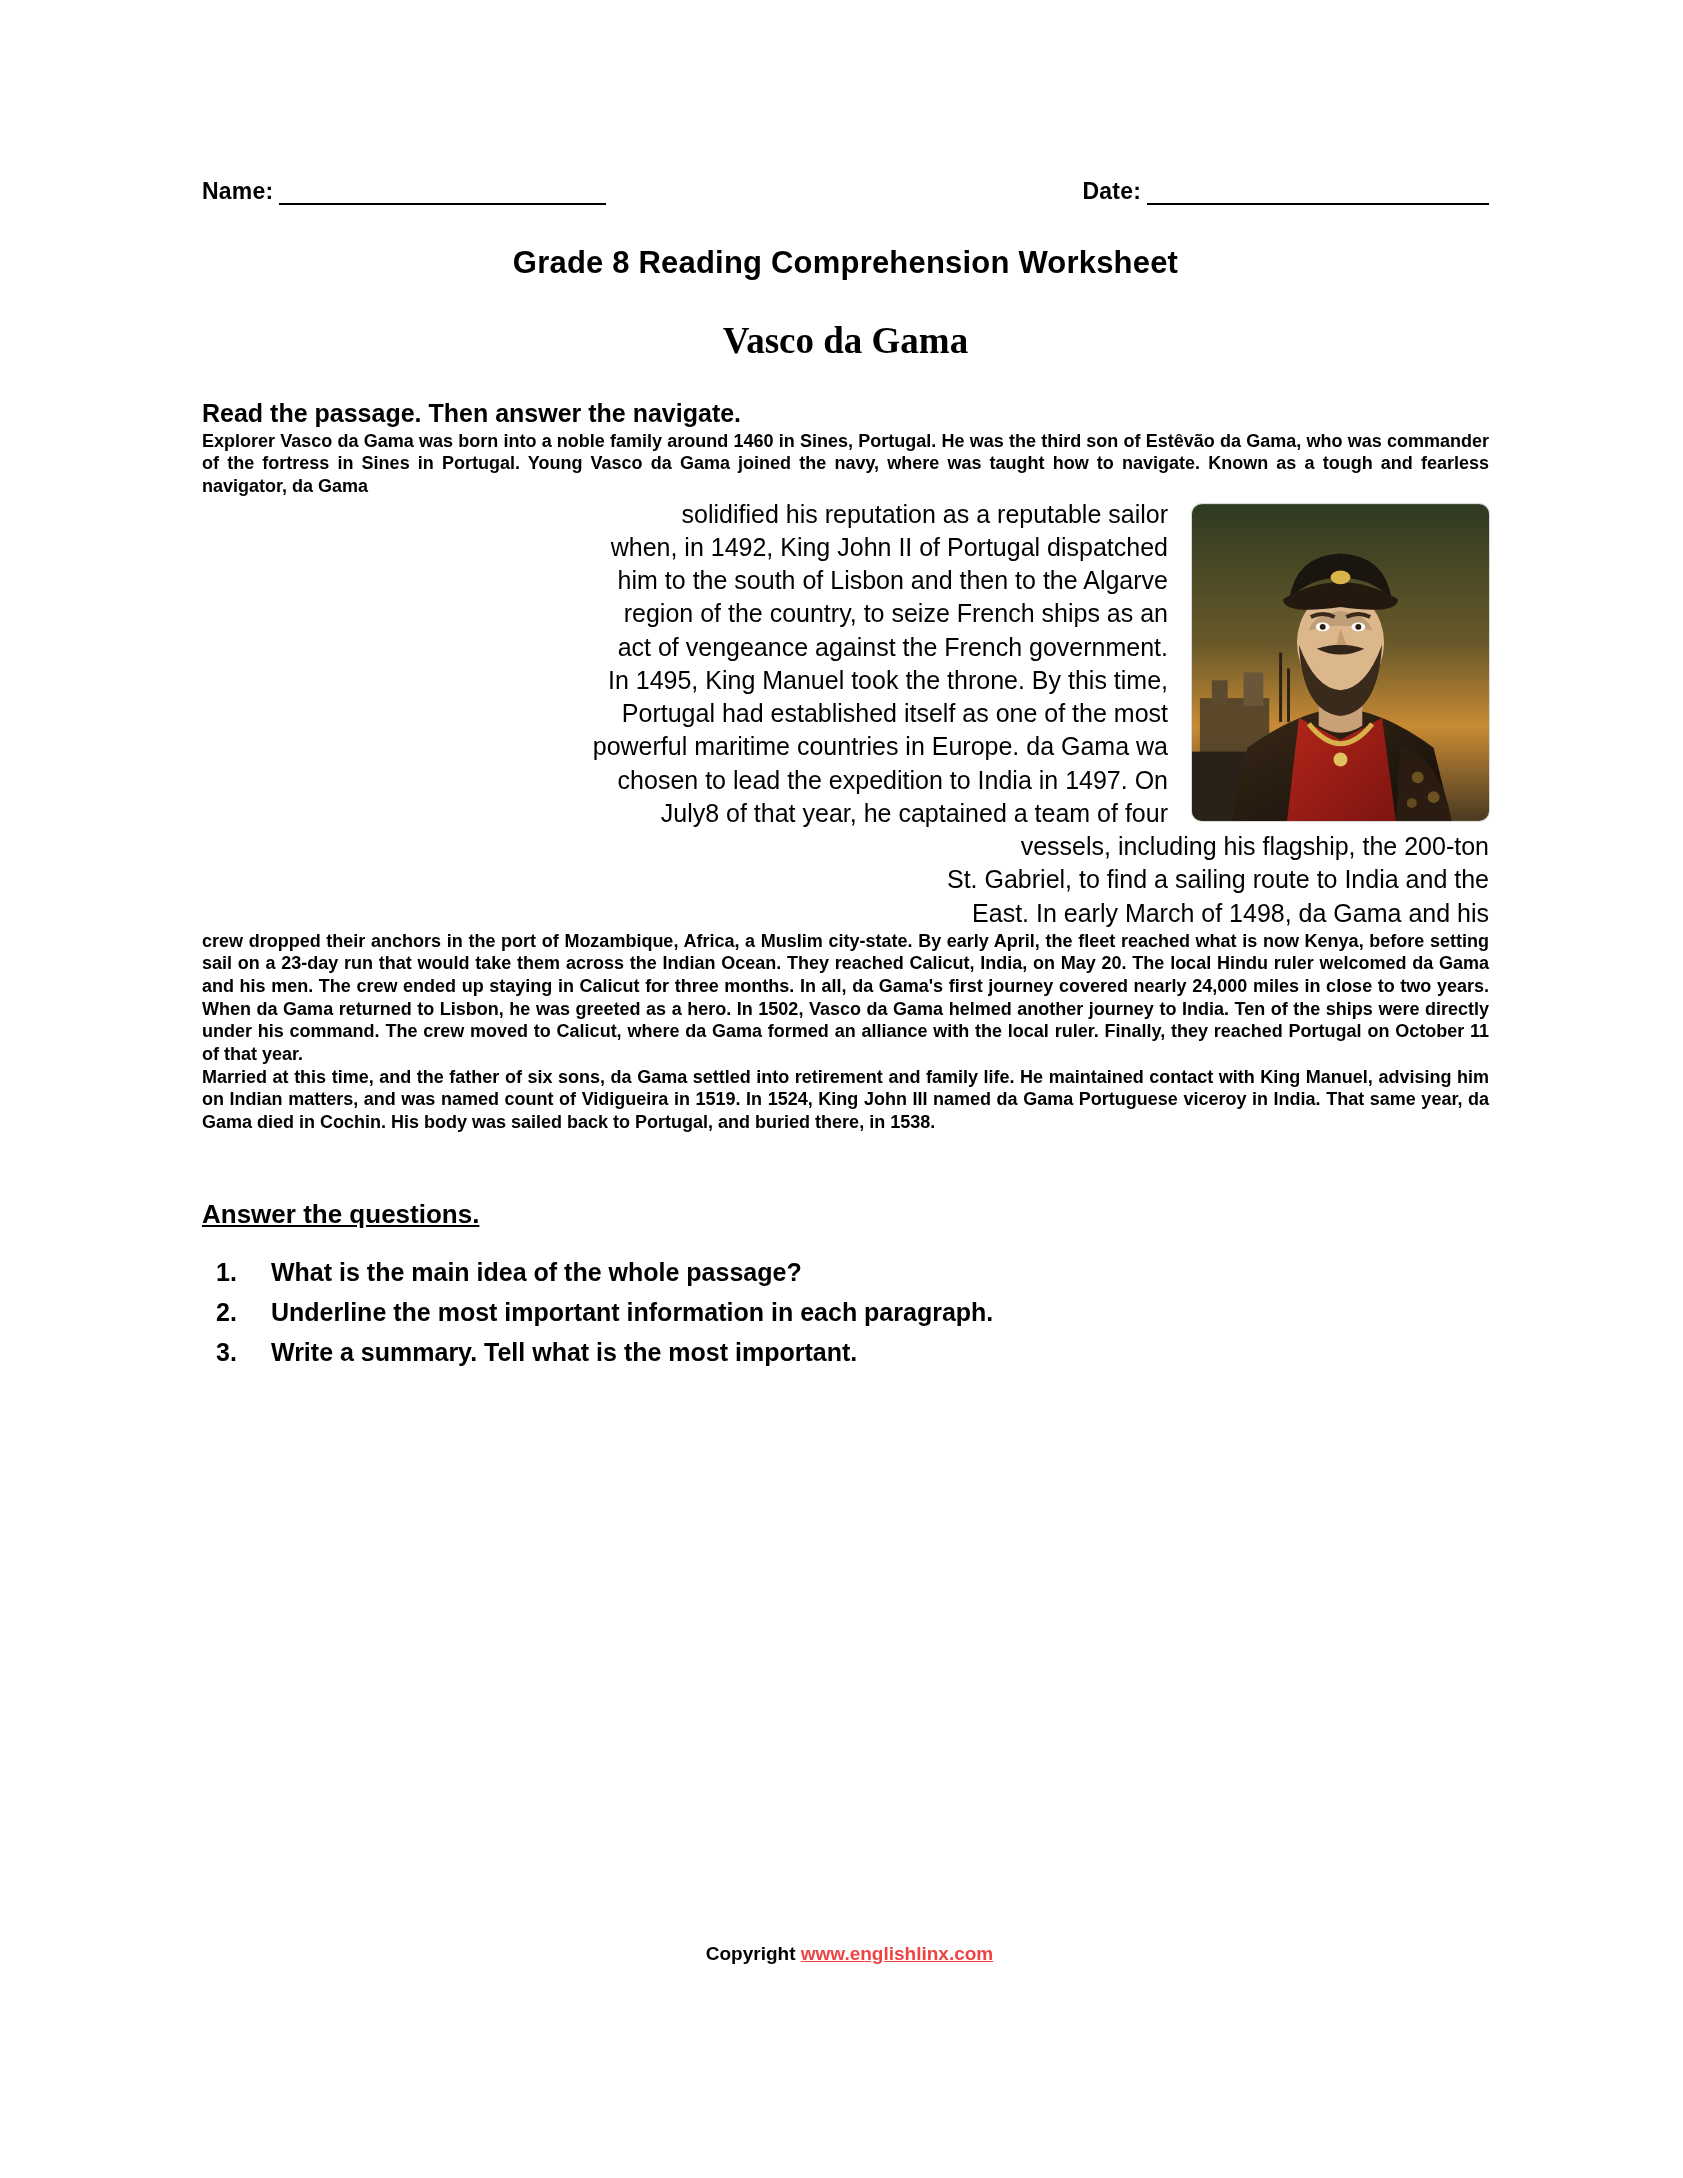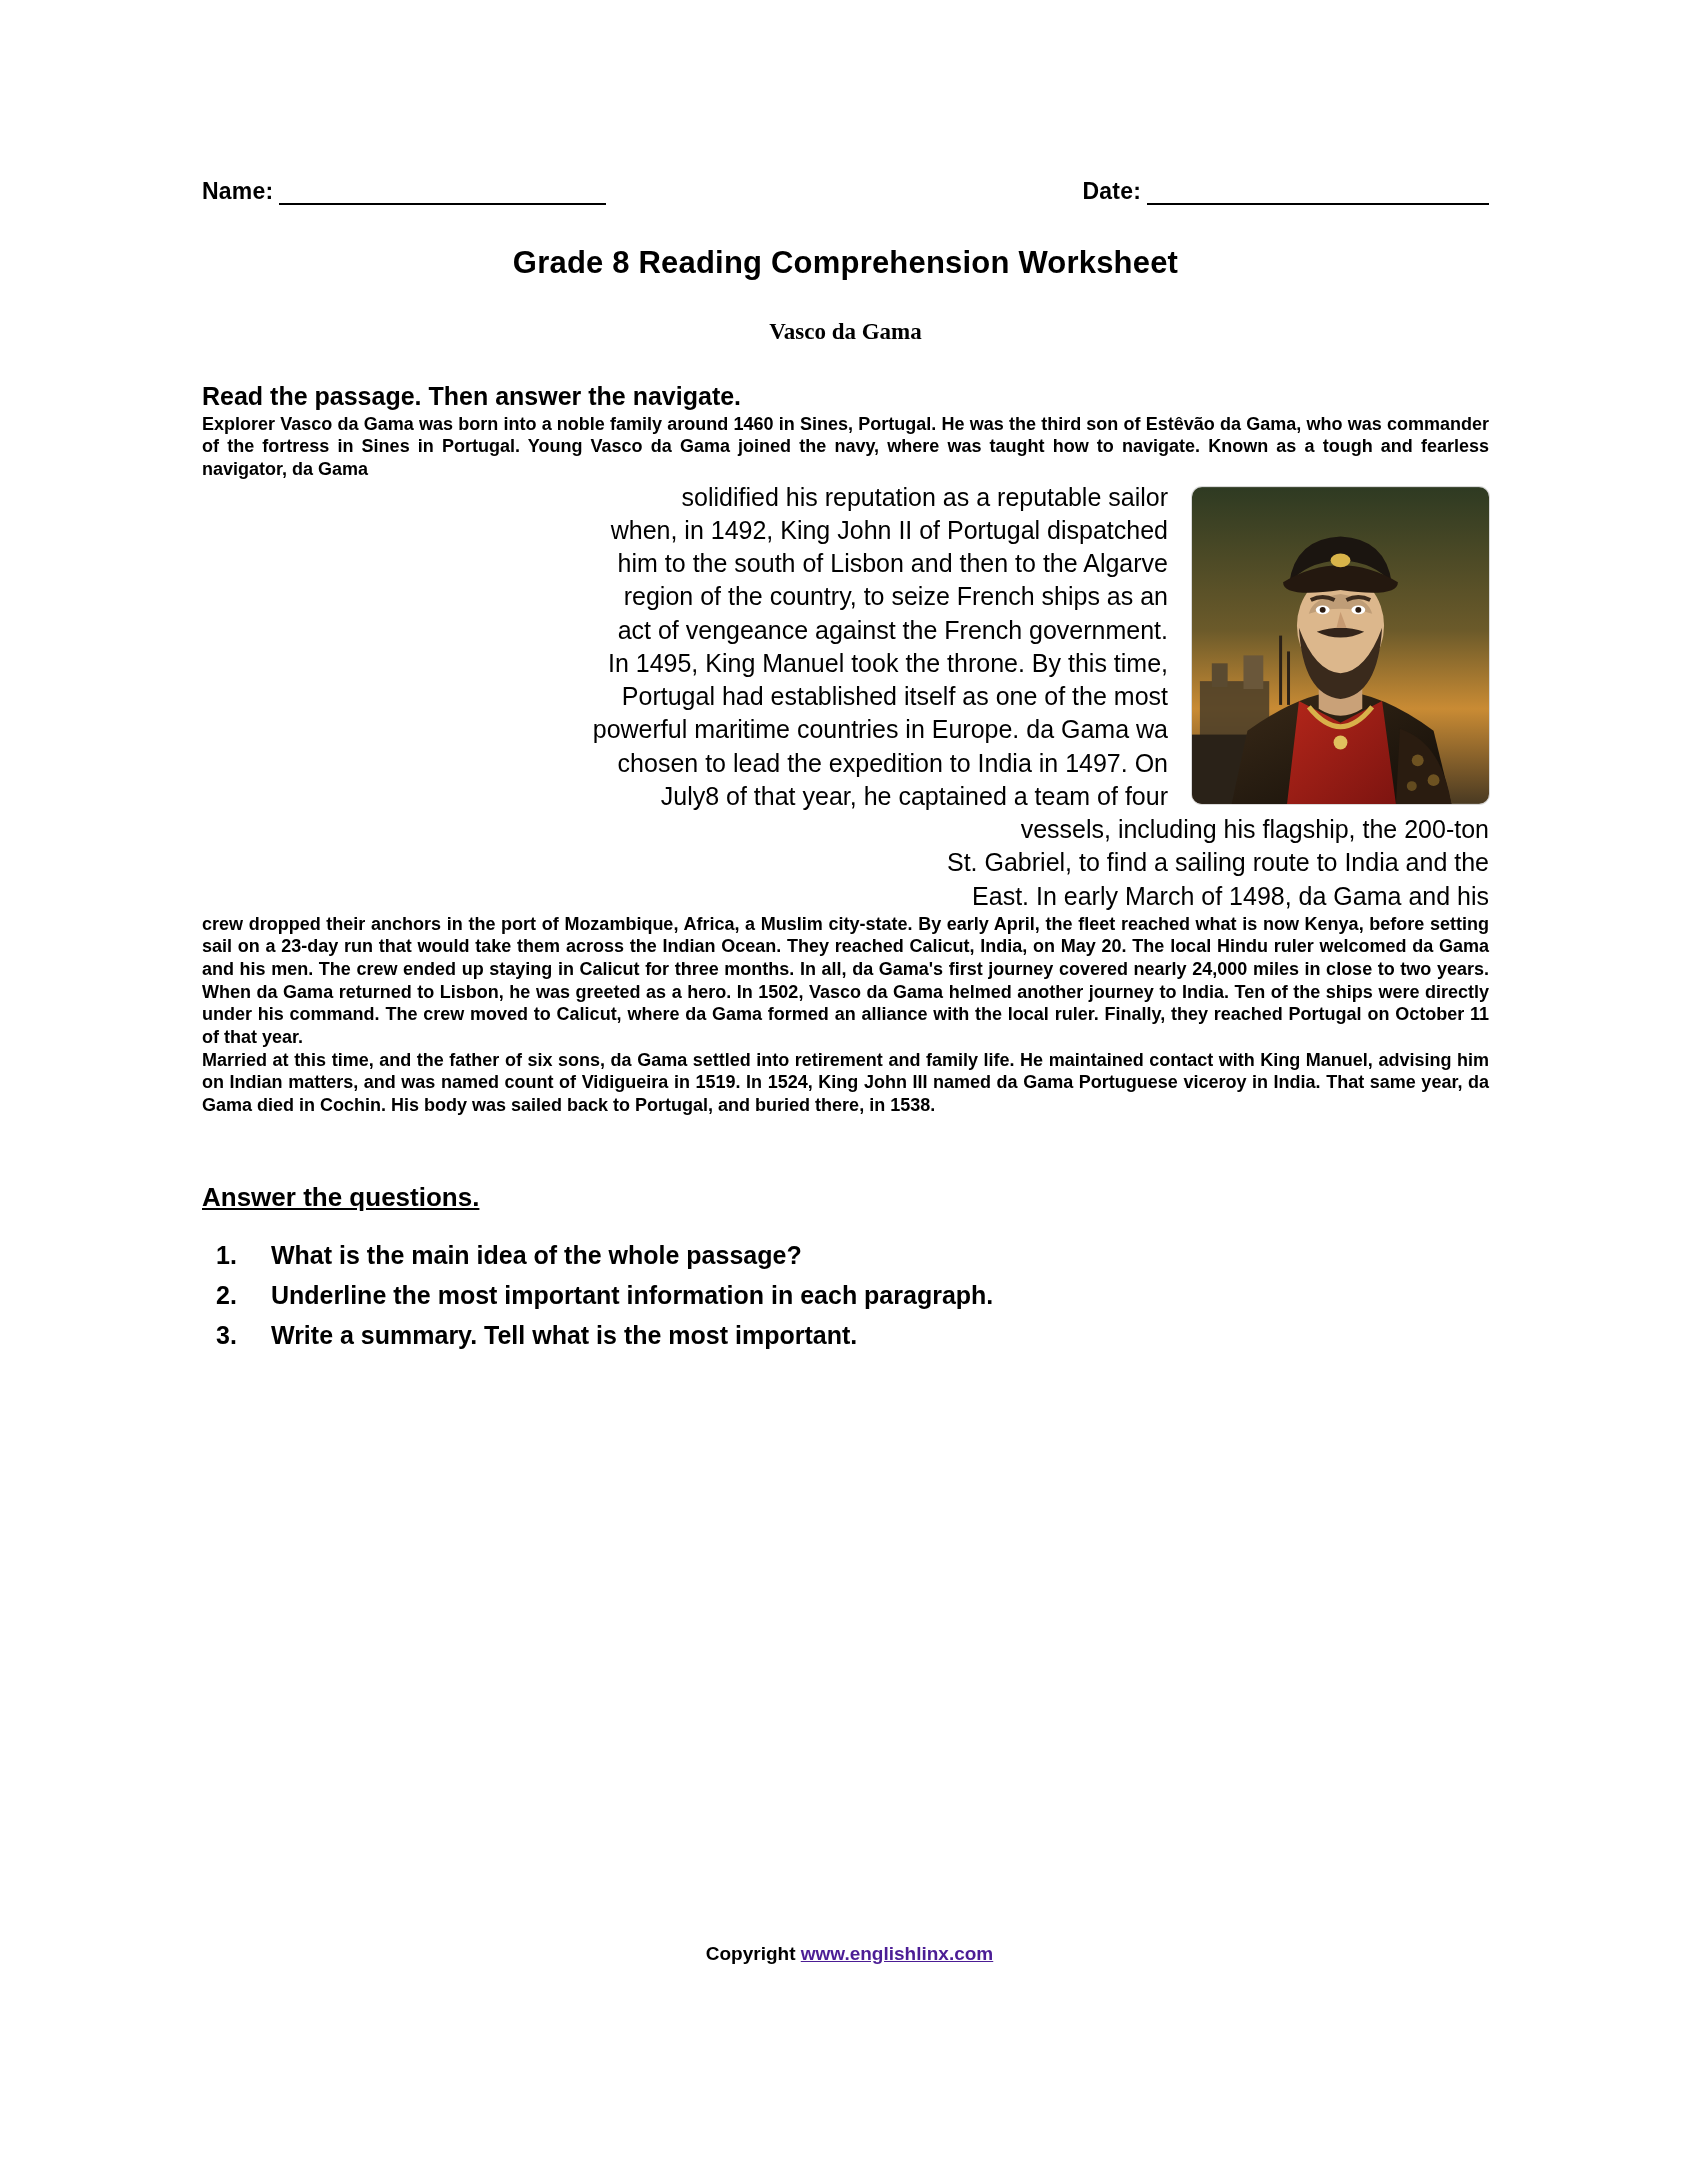--- a/index.html
+++ b/index.html
@@ -59,21 +59,21 @@
   
   .worksheet-title {
     text-align: center;
     font-size: 31px;
     font-weight: bold;
     margin-top: 40px;
     letter-spacing: 0.2px;
   }
   .passage-title {
     text-align: center;
-    font-size: 23px;
+    font-size: 37px;
     font-weight: bold;
     font-family: "Liberation Serif", serif;
     margin-top: 38px;
   }
 
   
   .instruction {
     font-size: 25px;
     font-weight: bold;
     margin-top: 36px;
@@ -155,21 +155,21 @@
   .footer {
     position: absolute;
     left: 0;
     top: 1943px;
     width: 1683px;
     text-align: center;
     font-size: 19px;
     font-weight: bold;
   }
   .footer a {
-    color: #4c1d95;
+    color: #ef4444;
     text-decoration: underline;
   }
 </style>
 </head>
 <body>
 
 <div class="page">
   <div class="content">
 
     <div class="header-row">

